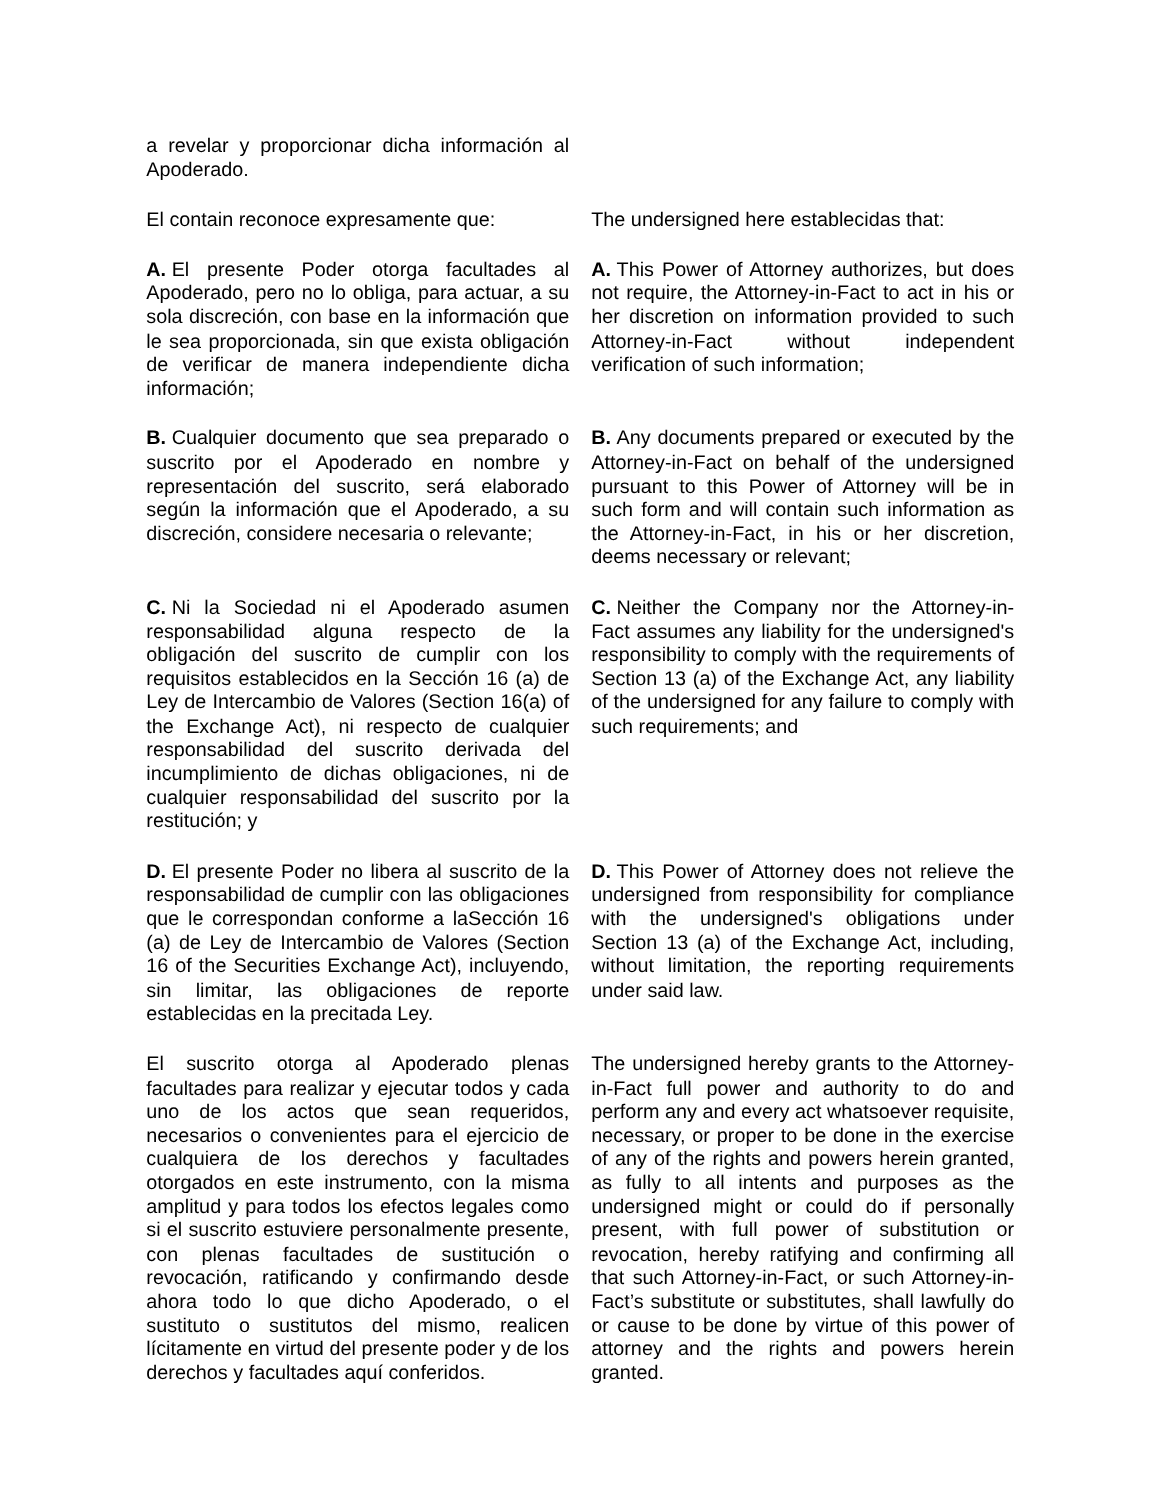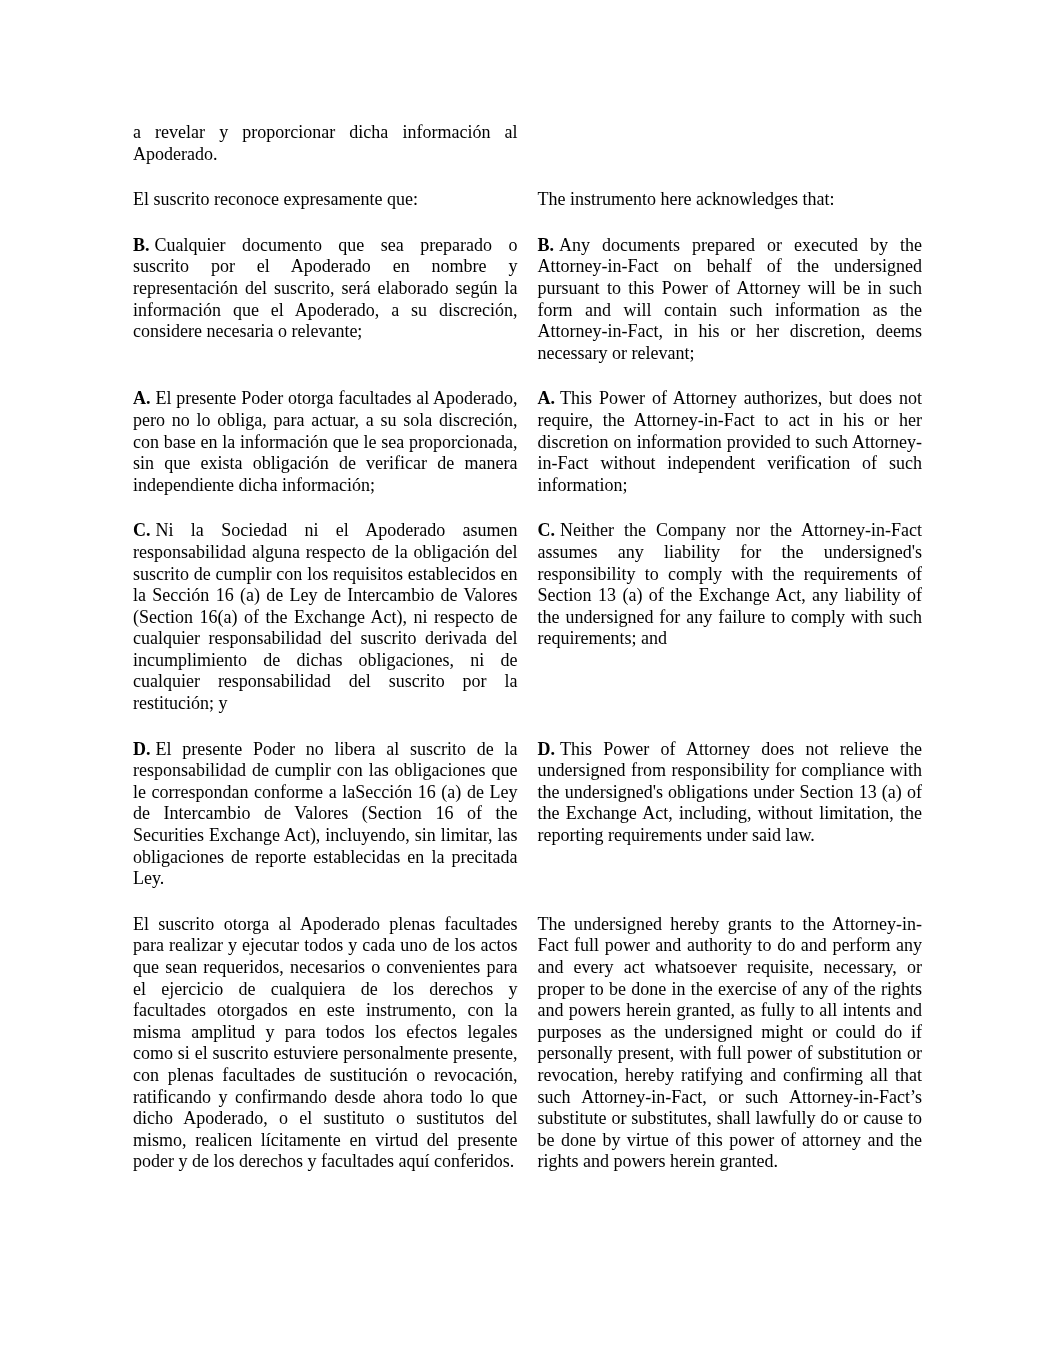--- a/index.html
+++ b/index.html
@@ -7,21 +7,21 @@
     padding: 0;
     background: #ffffff;
   }
   .page {
     position: relative;
     width: 1055px;
     height: 1365px;
     background: #ffffff;
     box-sizing: border-box;
     padding: 122px 133px 40px 133px;
-    font-family: Liberation Serif, serif;
+    font-family: Liberation Sans, sans-serif;
     color: #000000;
     overflow: hidden;
   }
   .row {
     display: flex;
     column-gap: 20px;
     margin-bottom: 24px;
   }
   .col {
     width: 385px;
@@ -41,32 +41,32 @@
 <body>
 
 <div class="page">
 
   <div class="row">
     <p class="col"><span>a revelar y proporcionar dicha información al Apoderado.</span></p>
     <p class="col"><span></span></p>
   </div>
 
   <div class="row">
-    <p class="col"><span>El suscrito reconoce expresamente que:</span></p>
-    <p class="col"><span>The instrumento here acknowledges that:</span></p>
+    <p class="col"><span>El contain reconoce expresamente que:</span></p>
+    <p class="col"><span>The undersigned here establecidas that:</span></p>
+  </div>
+
+  <div class="row">
+    <p class="col"><b class="lead">A.</b><span>El presente Poder otorga facultades al Apoderado, pero no lo obliga, para actuar, a su sola discreción, con base en la información que le sea proporcionada, sin que exista obligación de verificar de manera independiente dicha información;</span></p>
+    <p class="col"><b class="lead">A.</b><span>This Power of Attorney authorizes, but does not require, the Attorney-in-Fact to act in his or her discretion on information provided to such Attorney-in-Fact without independent verification of such information;</span></p>
   </div>
 
   <div class="row">
     <p class="col"><b class="lead">B.</b><span>Cualquier documento que sea preparado o suscrito por el Apoderado en nombre y representación del suscrito, será elaborado según la información que el Apoderado, a su discreción, considere necesaria o relevante;</span></p>
     <p class="col"><b class="lead">B.</b><span>Any documents prepared or executed by the Attorney-in-Fact on behalf of the undersigned pursuant to this Power of Attorney will be in such form and will contain such information as the Attorney-in-Fact, in his or her discretion, deems necessary or relevant;</span></p>
-  </div>
-
-  <div class="row">
-    <p class="col"><b class="lead">A.</b><span>El presente Poder otorga facultades al Apoderado, pero no lo obliga, para actuar, a su sola discreción, con base en la información que le sea proporcionada, sin que exista obligación de verificar de manera independiente dicha información;</span></p>
-    <p class="col"><b class="lead">A.</b><span>This Power of Attorney authorizes, but does not require, the Attorney-in-Fact to act in his or her discretion on information provided to such Attorney-in-Fact without independent verification of such information;</span></p>
   </div>
 
   <div class="row">
     <p class="col"><b class="lead">C.</b><span>Ni la Sociedad ni el Apoderado asumen responsabilidad alguna respecto de la obligación del suscrito de cumplir con los requisitos establecidos en  la Sección 16 (a) de Ley de Intercambio de Valores (Section 16(a) of the Exchange Act), ni respecto de cualquier responsabilidad del suscrito derivada del incumplimiento de dichas obligaciones, ni de cualquier responsabilidad del suscrito por la restitución; y</span></p>
     <p class="col"><b class="lead">C.</b><span>Neither the Company nor the Attorney-in-Fact assumes any liability for the undersigned's responsibility to comply with the requirements of Section 13 (a) of the Exchange Act, any liability of the undersigned for any failure to comply with such requirements; and</span></p>
   </div>
 
   <div class="row">
     <p class="col"><b class="lead">D.</b><span>El presente Poder no libera al suscrito de la responsabilidad de cumplir con las obligaciones que le correspondan conforme a laSección 16 (a) de Ley de Intercambio de Valores (Section 16 of the Securities Exchange Act), incluyendo, sin limitar, las obligaciones de reporte establecidas en la precitada Ley.</span></p>
     <p class="col"><b class="lead">D.</b><span>This Power of Attorney does not relieve the undersigned from responsibility for compliance with the undersigned's obligations under Section 13 (a) of the Exchange Act, including, without limitation, the reporting requirements under said law.</span></p>

